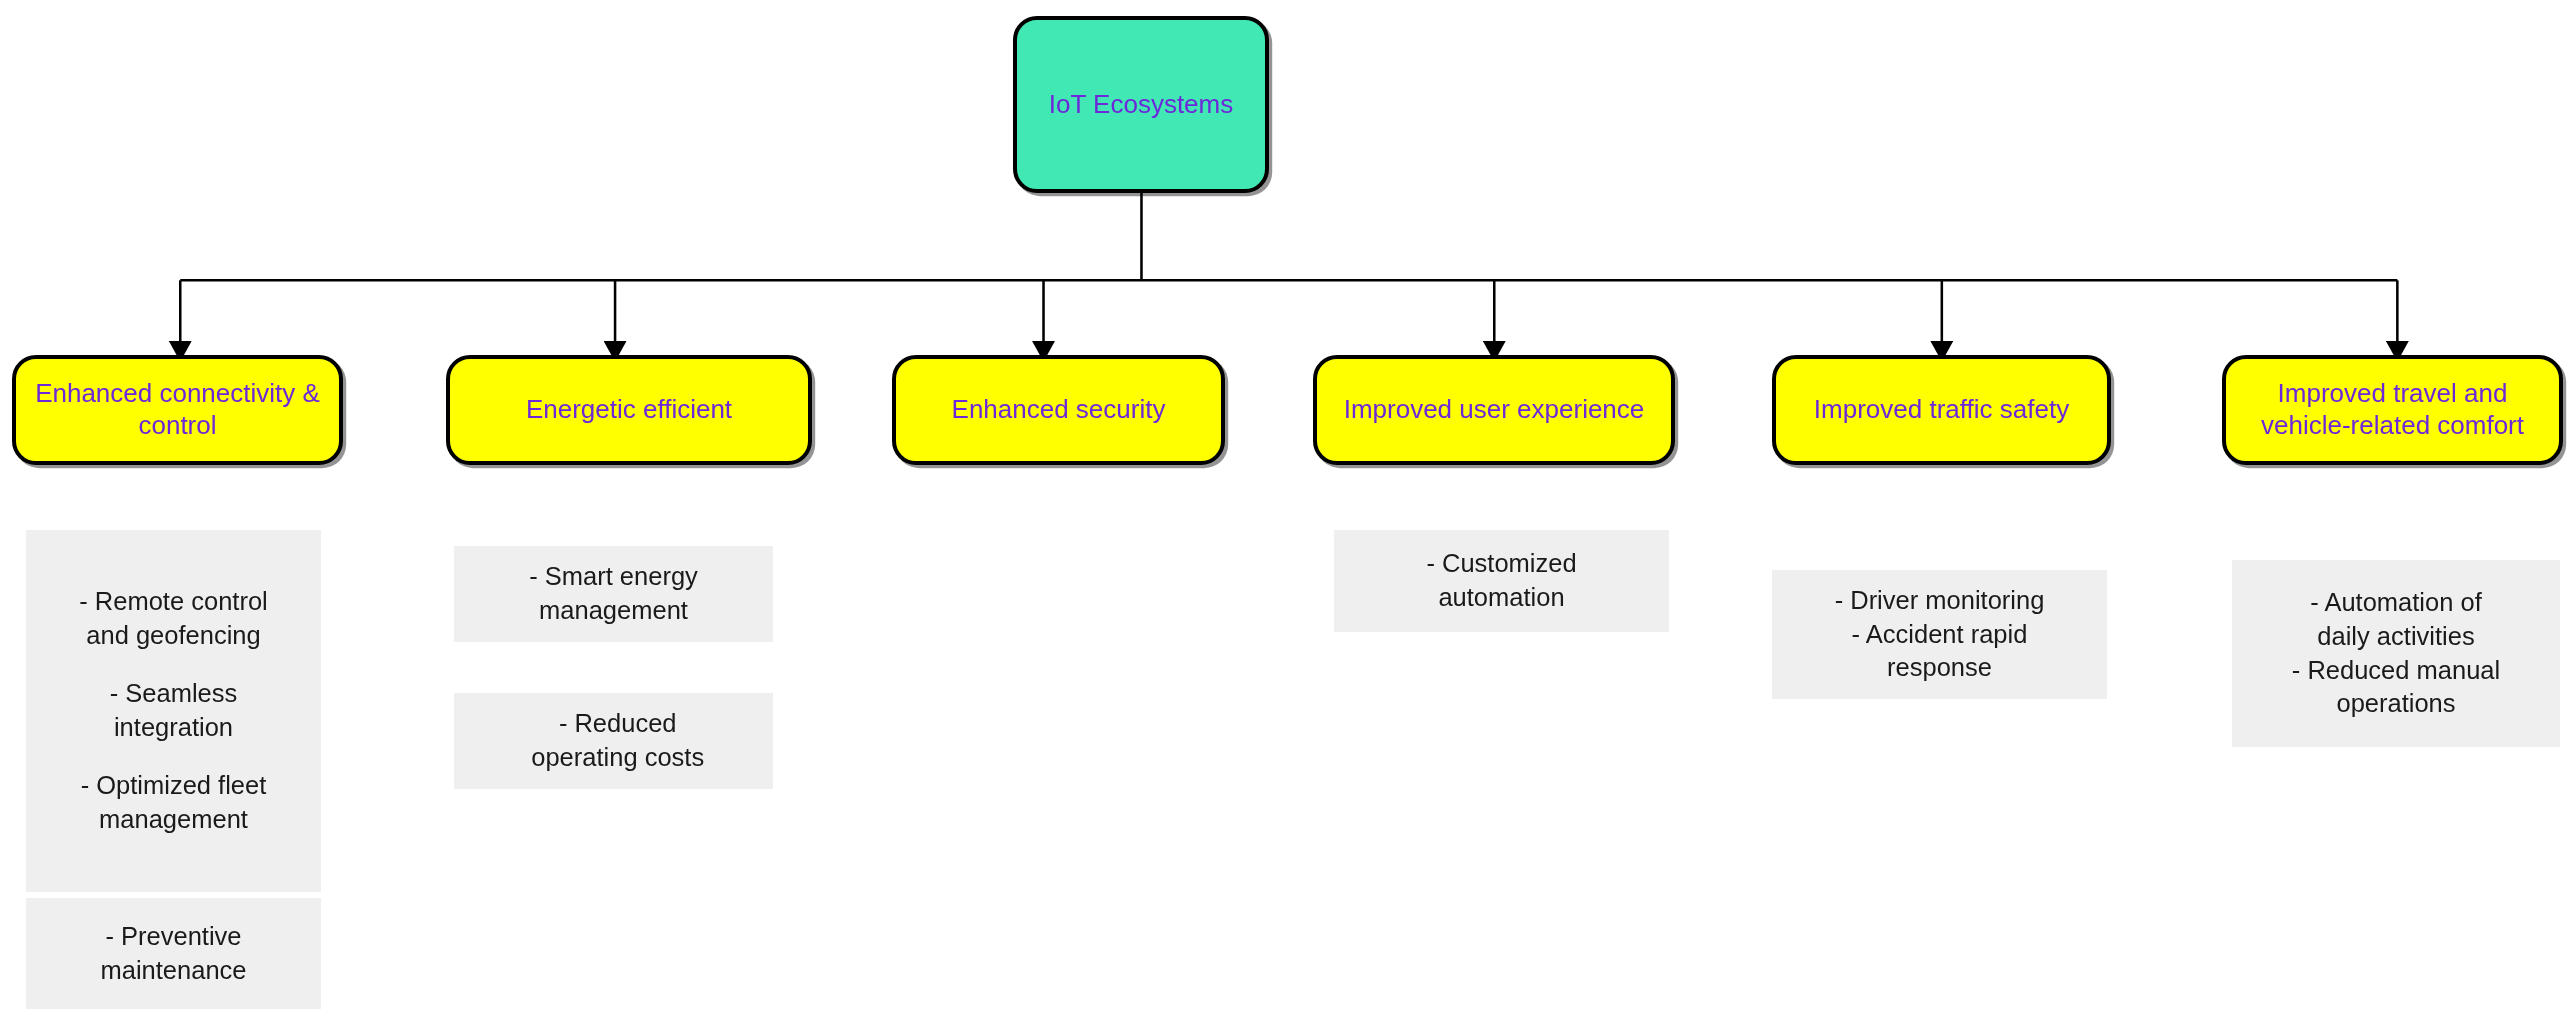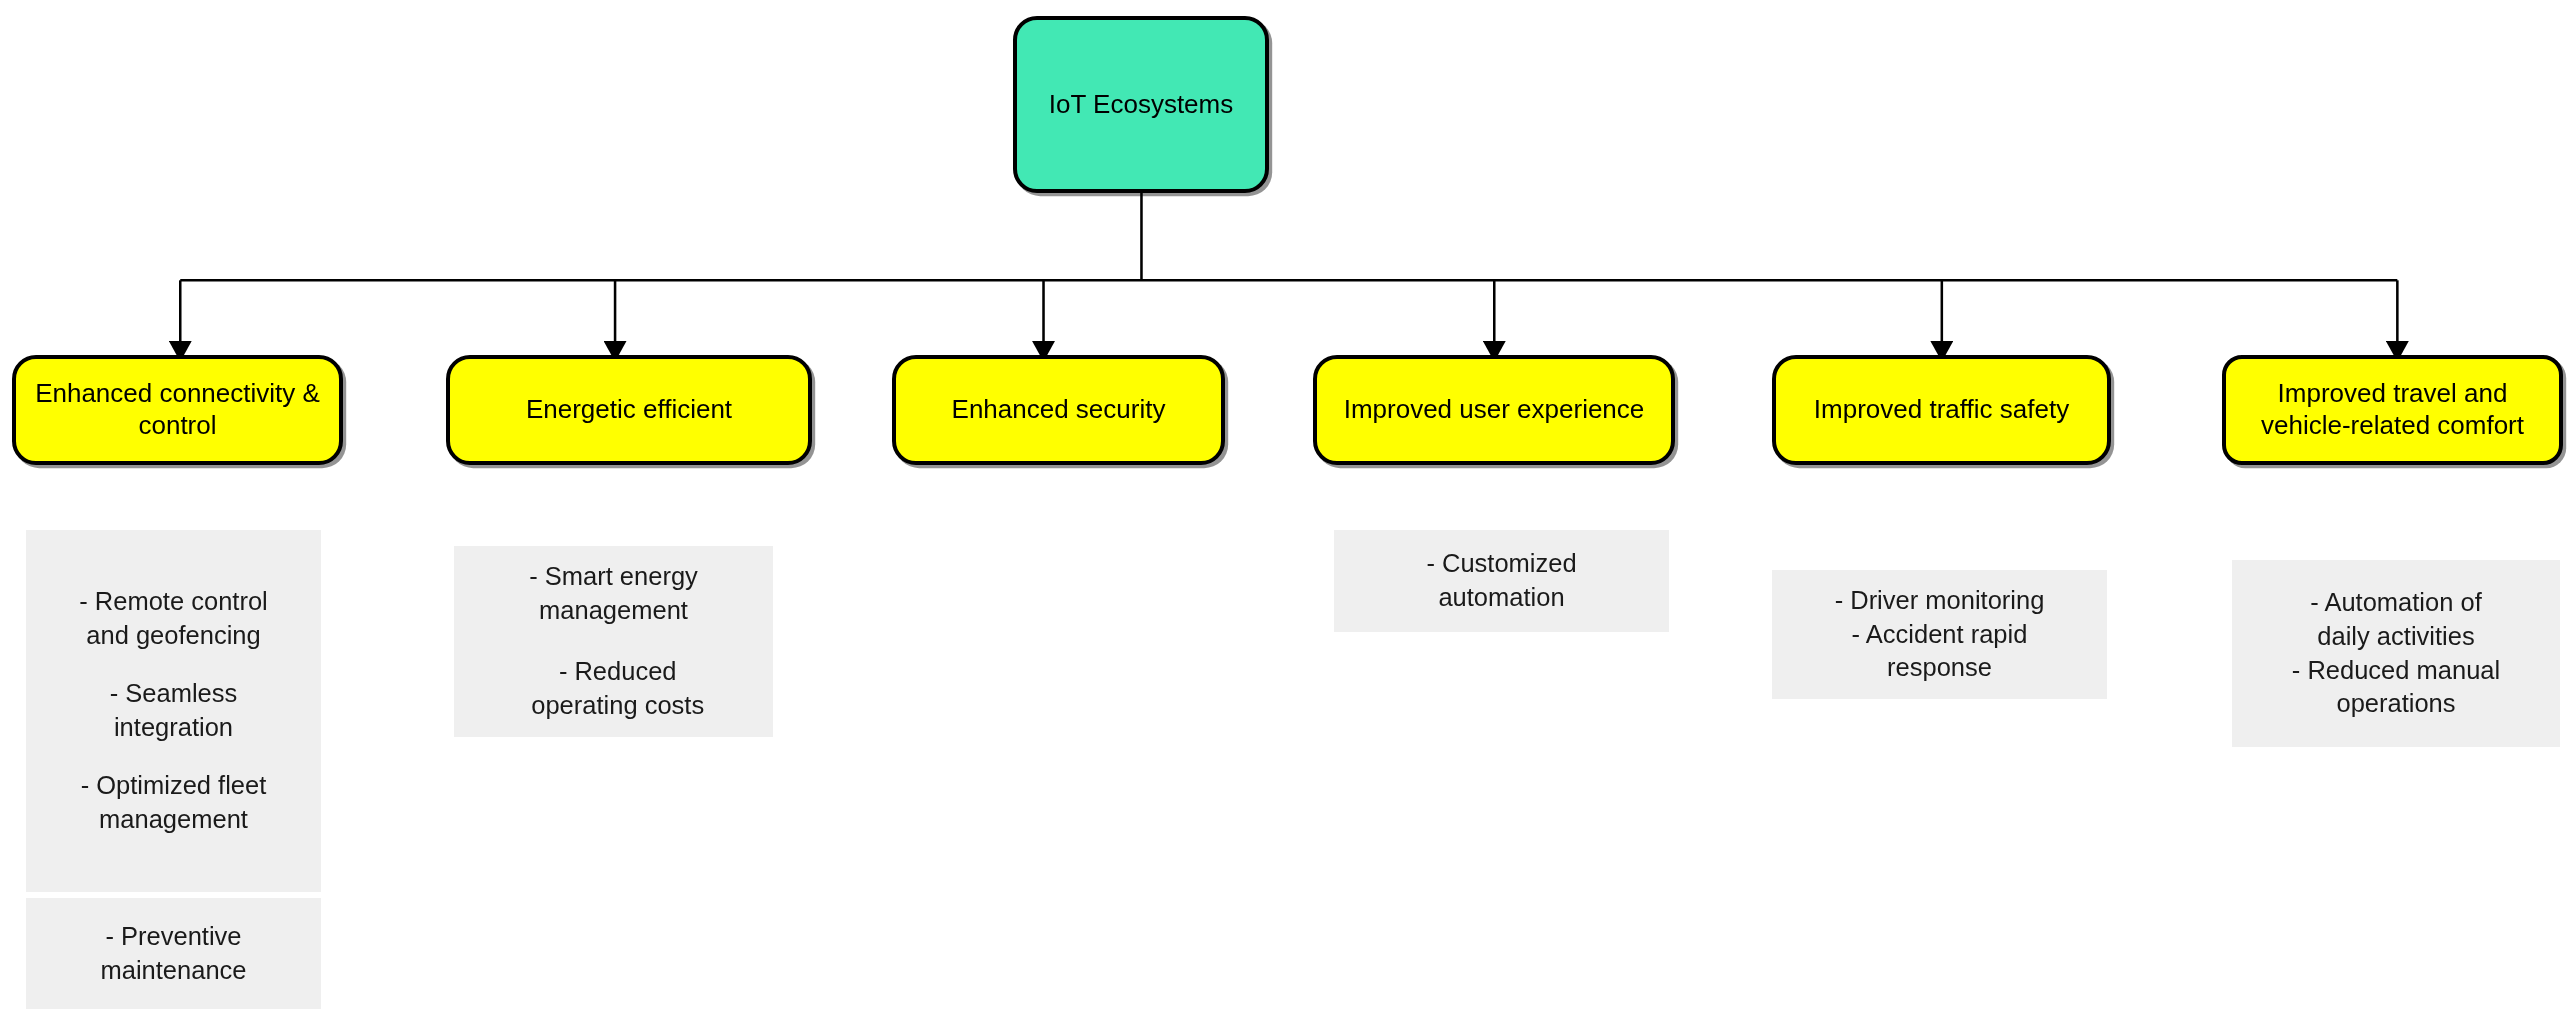--- a/index.html
+++ b/index.html
@@ -32,21 +32,21 @@
   
   .node {
     position: absolute;
     box-sizing: border-box;
     border: 4px solid #000000;
     border-radius: 24px;
     display: flex;
     align-items: center;
     justify-content: center;
     text-align: center;
-    color: #000000;
+    color: #6d28d9;
     box-shadow: 3.2px 3.2px 0 rgba(0,0,0,0.42);
   }
   .node-label {
     display: block;
     width: 100%;
     padding: 0 8px;
     box-sizing: border-box;
     line-height: 1.22;
   }
 
@@ -63,21 +63,21 @@
     background: #FFFF00;
     font-size: 26px;
     top: 355px;
     height: 110px;
   }
   #branch-node-0 { left: 12px;   width: 331px; }
   #branch-node-1 { left: 446px;  width: 366px; }
   #branch-node-2 { left: 892px; width: 333px; }
   #branch-node-3 { left: 1313px; width: 362px; }
   #branch-node-4 { left: 1772px; width: 339px; }
-  #branch-node-5 { left: 2222px; width: 341px; border-radius: 20px; }
+  #branch-node-5 { left: 2222px; width: 341px; }
 
   
   .detail-panel {
     position: absolute;
     box-sizing: border-box;
     background: #EFEFEF;
     color: #1a1a1a;
     font-size: 25.5px;
     line-height: 1.33;
     text-align: center;
@@ -156,21 +156,21 @@
   </div>
   <div class="detail-panel" style="left:26px; top:898px; width:295px; height:111px;">
     <span class="detail-item">- Preventive
 maintenance</span>
   </div>
 
   <div class="detail-panel" style="left:454px; top:546px; width:319px; height:96px;text-align:center;">
     <span class="detail-item">- Smart energy
 management</span>
   </div>
-  <div class="detail-panel" style="left:454px; top:641px; width:319px; height:96px;padding-left:18px;">
+  <div class="detail-panel" style="left:454px; top:693px; width:319px; height:96px;padding-left:18px;">
     <span class="detail-item">- Reduced
 operating costs</span>
   </div>
 
 
   <div class="detail-panel" style="left:1334px; top:530px; width:335px; height:102px;">
     <span class="detail-item">- Customized
 automation</span>
   </div>
 

